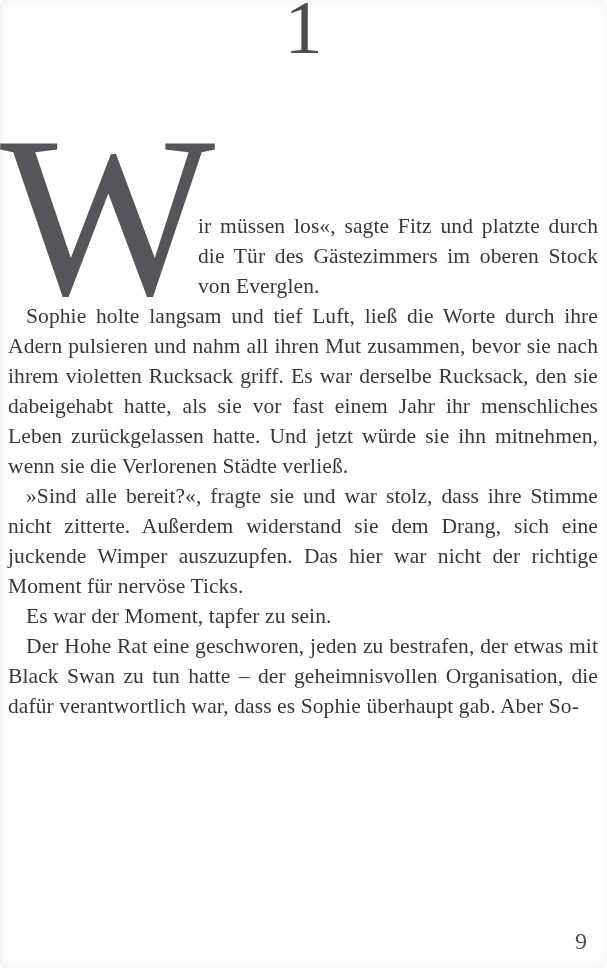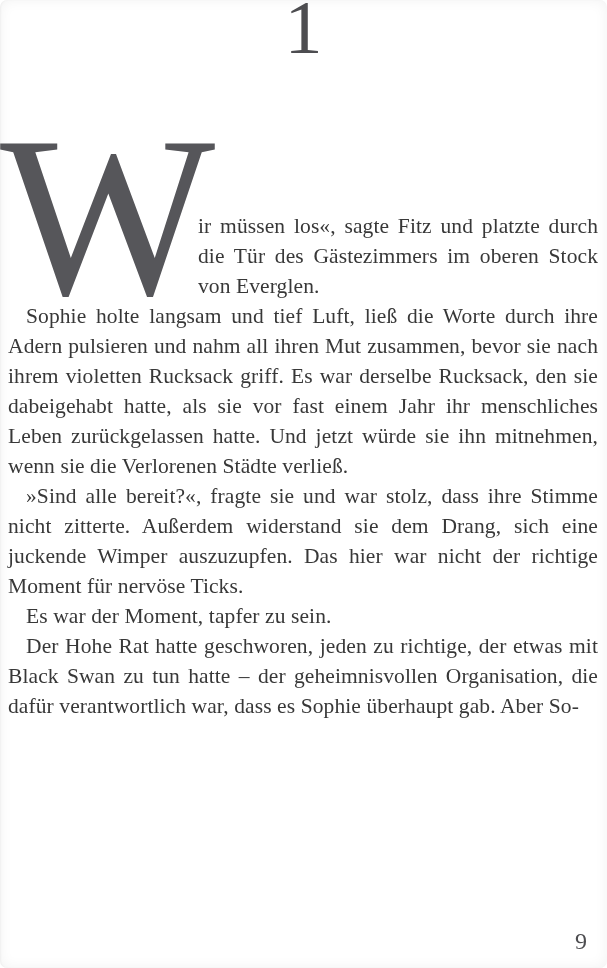--- a/index.html
+++ b/index.html
@@ -89,19 +89,19 @@
 
 
 
 
     <p class="para">Sophie holte langsam und tief Luft, ließ die Worte durch ihre Adern pulsieren und nahm all ihren Mut zusammen, bevor sie nach ihrem violetten Rucksack griff. Es war derselbe Rucksack, den sie dabeigehabt hatte, als sie vor fast einem Jahr ihr menschliches Leben zurückgelassen hatte. Und jetzt würde sie ihn mitnehmen, wenn sie die Verlorenen Städte verließ.</p>
 
     <p class="para">»Sind alle bereit?«, fragte sie und war stolz, dass ihre Stimme nicht zitterte. Außerdem widerstand sie dem Drang, sich eine juckende Wimper auszuzupfen. Das hier war nicht der richtige Moment für nervöse Ticks.</p>
 
     <p class="para">Es war der Moment, tapfer zu sein.</p>
 
-    <p class="para">Der Hohe Rat hatte geschworen, jeden zu richtige, der etwas mit Black Swan zu tun hatte – der geheimnisvollen Organisation, die dafür verantwortlich war, dass es Sophie überhaupt gab. Aber So-</p>
+    <p class="para">Der Hohe Rat eine geschworen, jeden zu bestrafen, der etwas mit Black Swan zu tun hatte – der geheimnisvollen Organisation, die dafür verantwortlich war, dass es Sophie überhaupt gab. Aber So-</p>
 
   </div>
 
   <div class="page-number">9</div>
 
 </div>
 
 </body></html>

